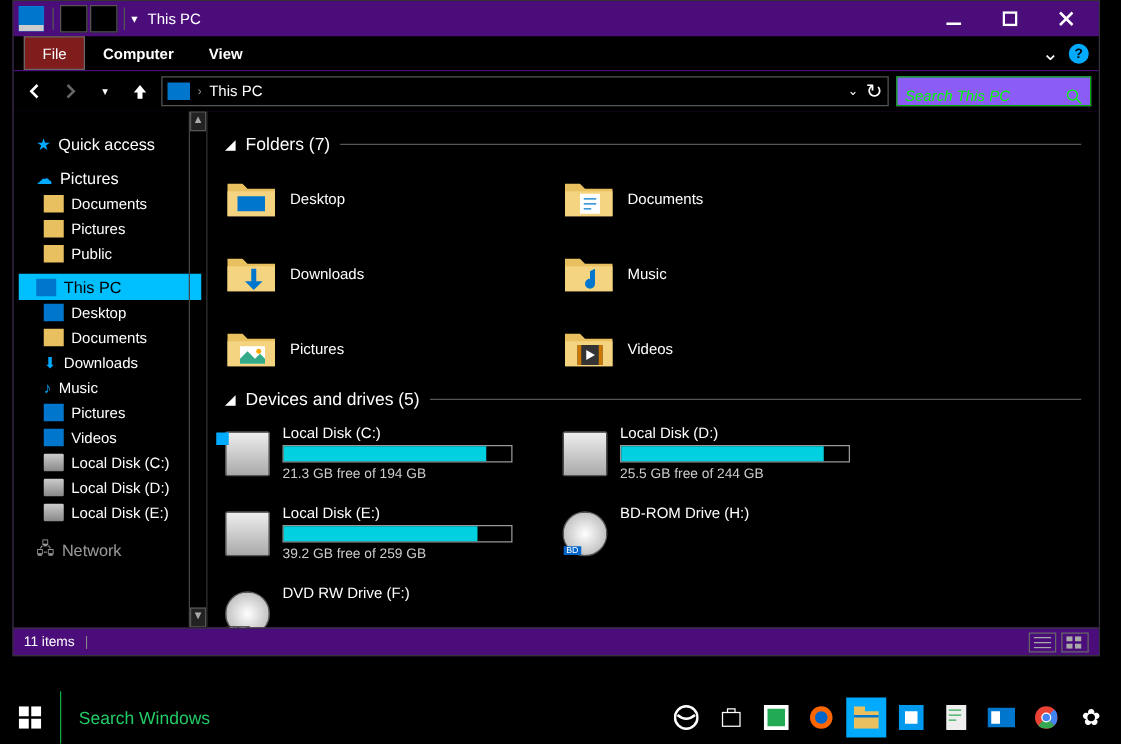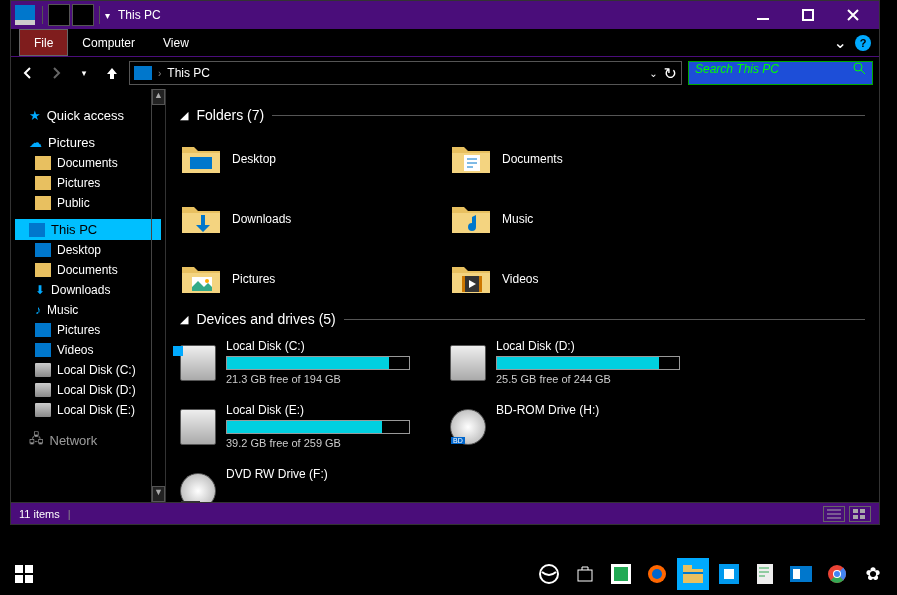--- a/index.html
+++ b/index.html
@@ -12,32 +12,32 @@
 .qat { display: flex; gap: 2px; align-items: center; }
 .qat-item { width: 22px; height: 22px; background: #000; border: 1px solid #555; }
 .qat-sep { width: 1px; height: 18px; background: #555; margin: 0 3px; }
 .title-text { color: #fff; font-size: 12px; margin-left: 8px; flex: 1; }
 .winbtns { display: flex; }
 .winbtn { width: 45px; height: 22px; display: flex; align-items: center; justify-content: center; color: #fff; font-weight: bold; font-size: 14px; }
 .winbtn svg { width: 12px; height: 12px; }
 
 .ribbon-tabs { height: 28px; background: #000; border-bottom: 1px solid #4a0d7a; display: flex; align-items: center; padding: 0 8px; }
 .file-tab { background: #7f1d1d; color: #fff; padding: 4px 14px; font-size: 12px; height: 100%; display: flex; align-items: center; border: 1px solid #666; }
-.ribbon-tab { color: #fff; padding: 4px 14px; font-size: 12px; }
+.ribbon-tab { color: #fff; padding: 4px 14px; font-size: 12px; font-weight: bold; }
 .ribbon-right { margin-left: auto; display: flex; align-items: center; gap: 8px; color: #fff; }
 .help-icon { width: 16px; height: 16px; border-radius: 50%; background: #0af; color: #000; font-size: 11px; display: flex; align-items: center; justify-content: center; font-weight: bold; }
 
 .addrbar { height: 32px; background: #000; display: flex; align-items: center; padding: 0 6px; gap: 6px; }
 .navbtn { width: 22px; height: 22px; display: flex; align-items: center; justify-content: center; color: #fff; }
 .navbtn svg { width: 14px; height: 14px; }
 .addr-box { flex: 1; height: 24px; border: 1px solid #555; background: #000; display: flex; align-items: center; padding: 0 4px; gap: 6px; }
 .addr-icon { width: 18px; height: 14px; background: #07c; }
 .addr-text { color: #fff; font-size: 12px; }
 .addr-controls { display: flex; gap: 6px; align-items: center; margin-left: auto; color: #fff; }
-.search-box { width: 185px; height: 24px; border: 1px solid #0a0; background: #1d4ed8; display: flex; align-items: flex-start; padding: 0 6px; color: #0f0; font-size: 12px; font-style: italic; }
+.search-box { width: 156px; height: 24px; border: 1px solid #0a0; background: #8b5cf6; display: flex; align-items: flex-end; padding: 0 6px; color: #0f0; font-size: 12px; font-style: italic; }
 .search-box span { flex: 1; }
 
 .body { flex: 1; display: flex; background: #000; overflow: hidden; }
 .sidebar { width: 155px; background: #000; border-right: 1px solid #333; overflow: hidden; position: relative; }
 .sidebar-inner { padding: 10px 4px; }
 .tree-item { display: flex; align-items: center; gap: 6px; padding: 3px 6px 3px 20px; color: #fff; font-size: 12px; cursor: default; }
 .tree-item.top { padding-left: 14px; font-size: 13px; margin-top: 6px; }
 .tree-item.selected { background: #00bfff; color: #000; }
 .tree-icon { width: 16px; height: 14px; }
 .tree-folder { background: #e8c060; }
@@ -395,20 +395,23 @@
 
 <div class="taskbar">
   <div class="start">
     <svg viewBox="0 0 18 18">
         <rect width="8" height="8" fill="#fff"></rect>
         <rect x="10" width="8" height="8" fill="#fff"></rect>
         <rect y="10" width="8" height="8" fill="#fff"></rect>
         <rect x="10" y="10" width="8" height="8" fill="#fff"></rect>
       </svg>
   </div>
+  <div class="task-search">
+    <span>Search Windows</span>
+  </div>
   <div class="tray">
     <div class="tray-icon">
         <svg width="20" height="20" viewBox="0 0 20 20">
           <circle cx="10" cy="10" r="9" fill="none" stroke="#fff" stroke-width="2"></circle>
           <path d="M3 8 Q10 14 17 8" stroke="#fff" fill="none" stroke-width="2"></path>
         </svg>
       </div>
     <div class="tray-icon">
         <svg width="18" height="18" viewBox="0 0 18 18">
           <rect x="2" y="5" width="14" height="11" fill="none" stroke="#fff"></rect>

